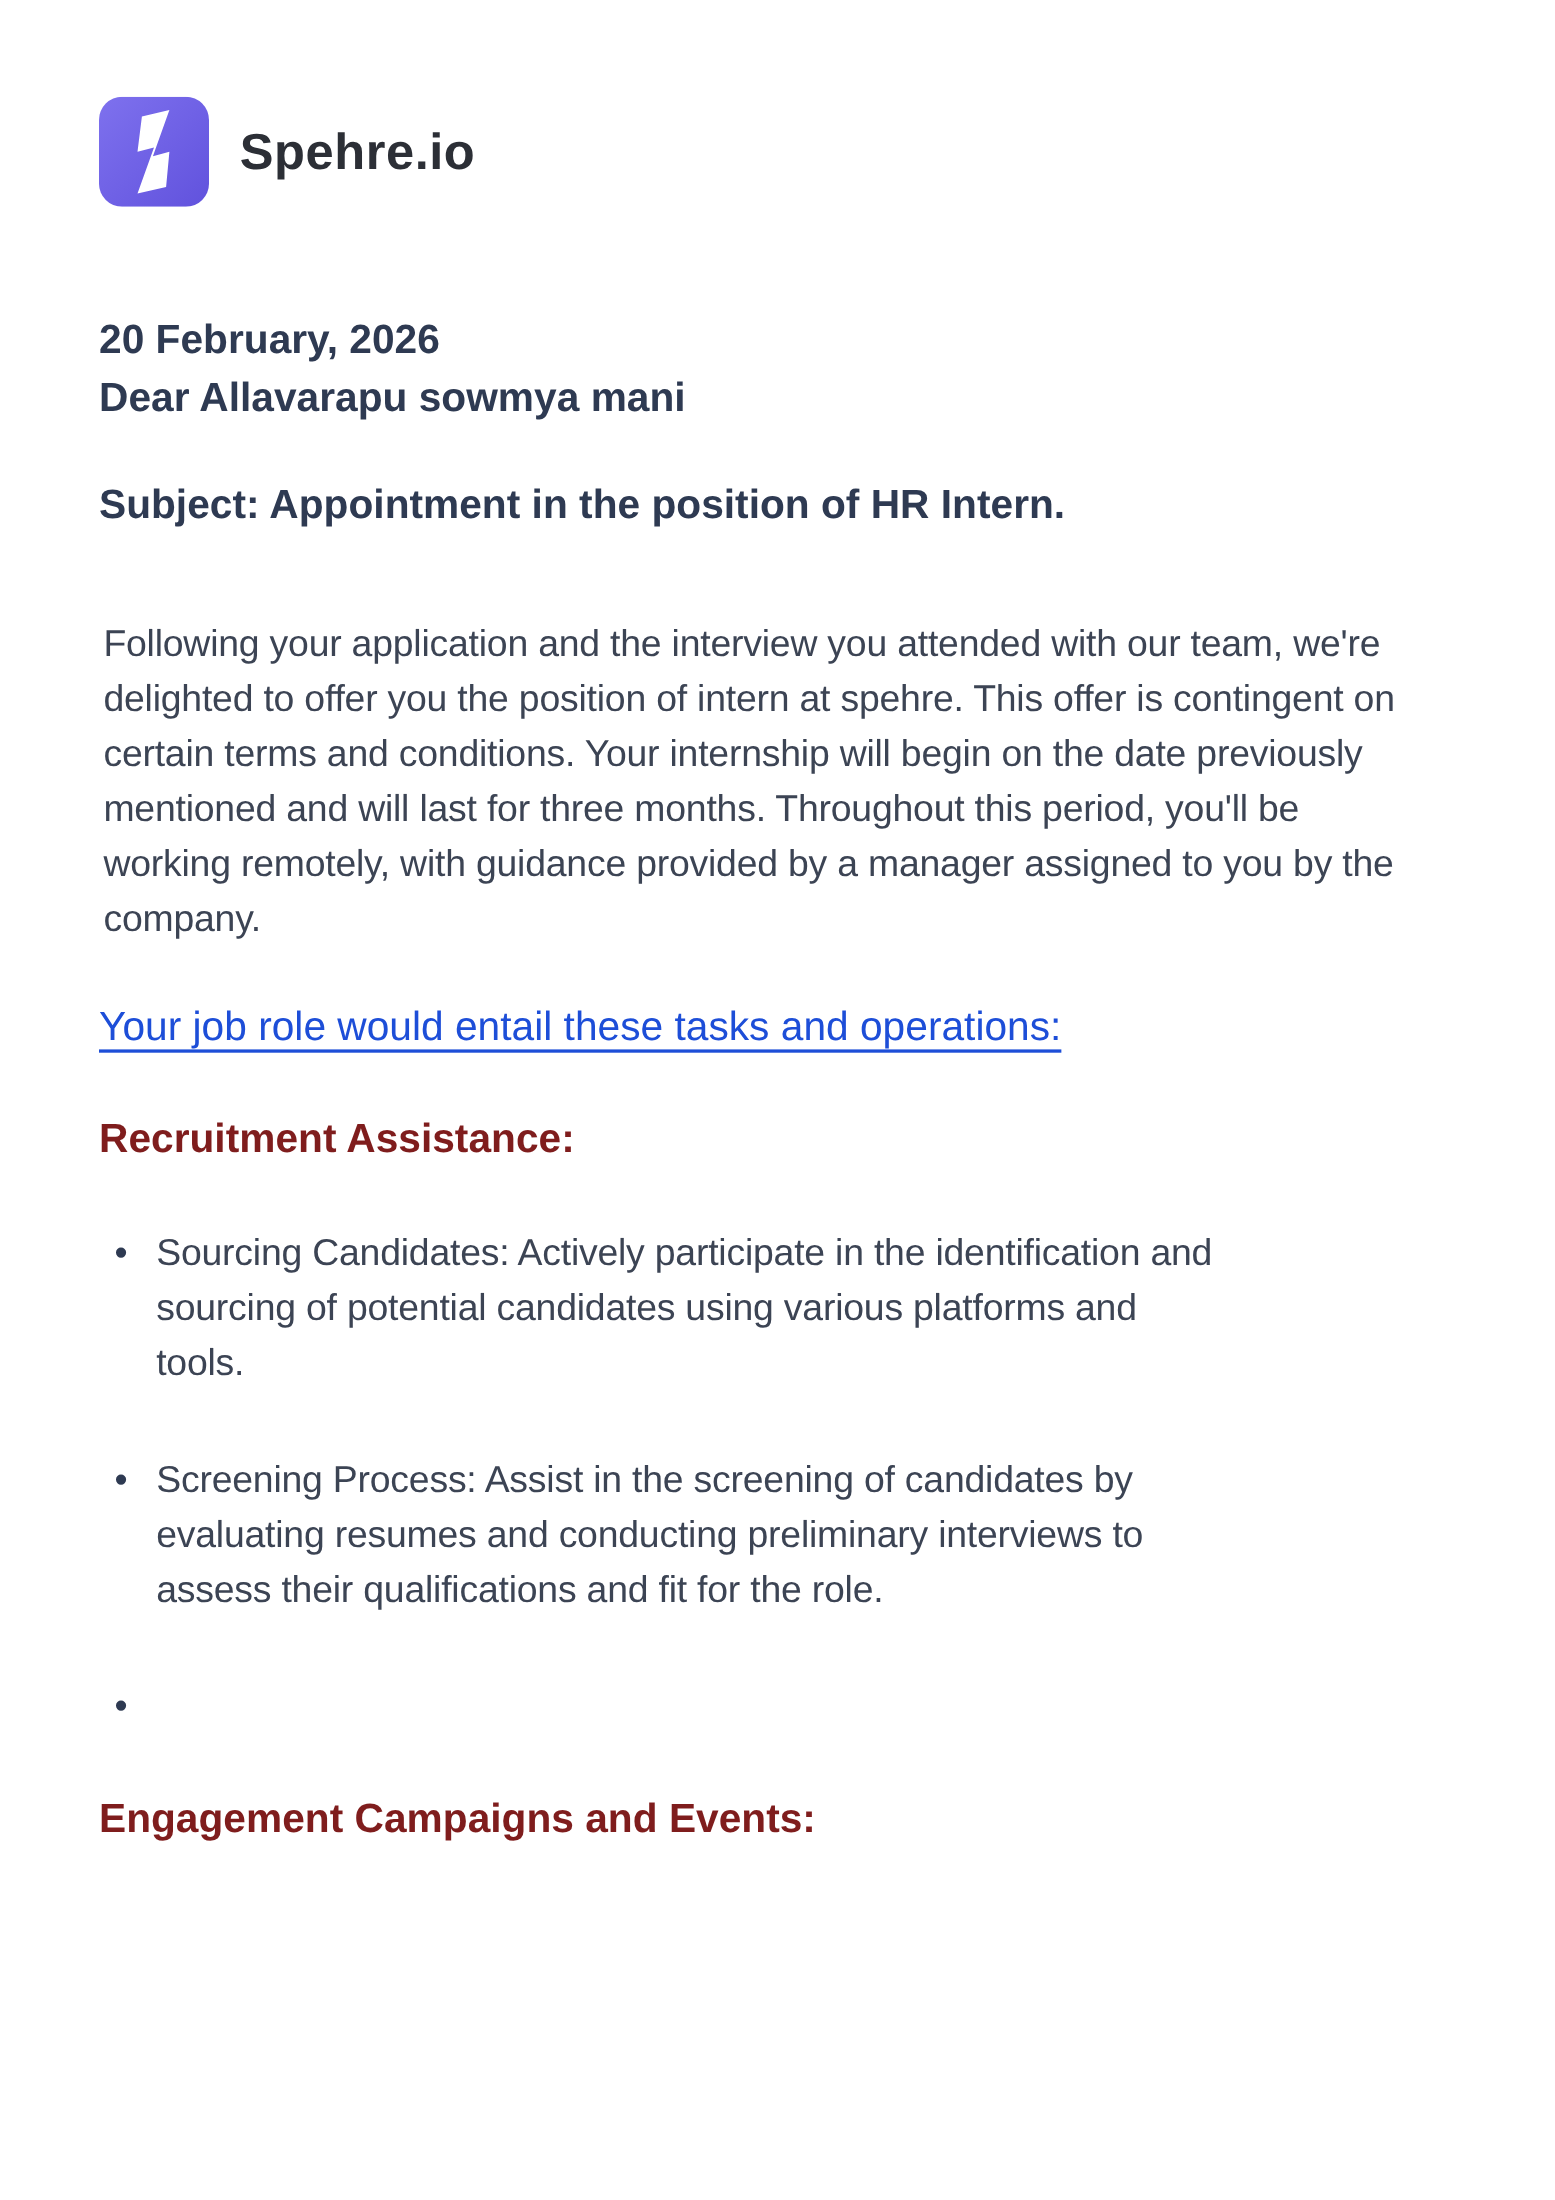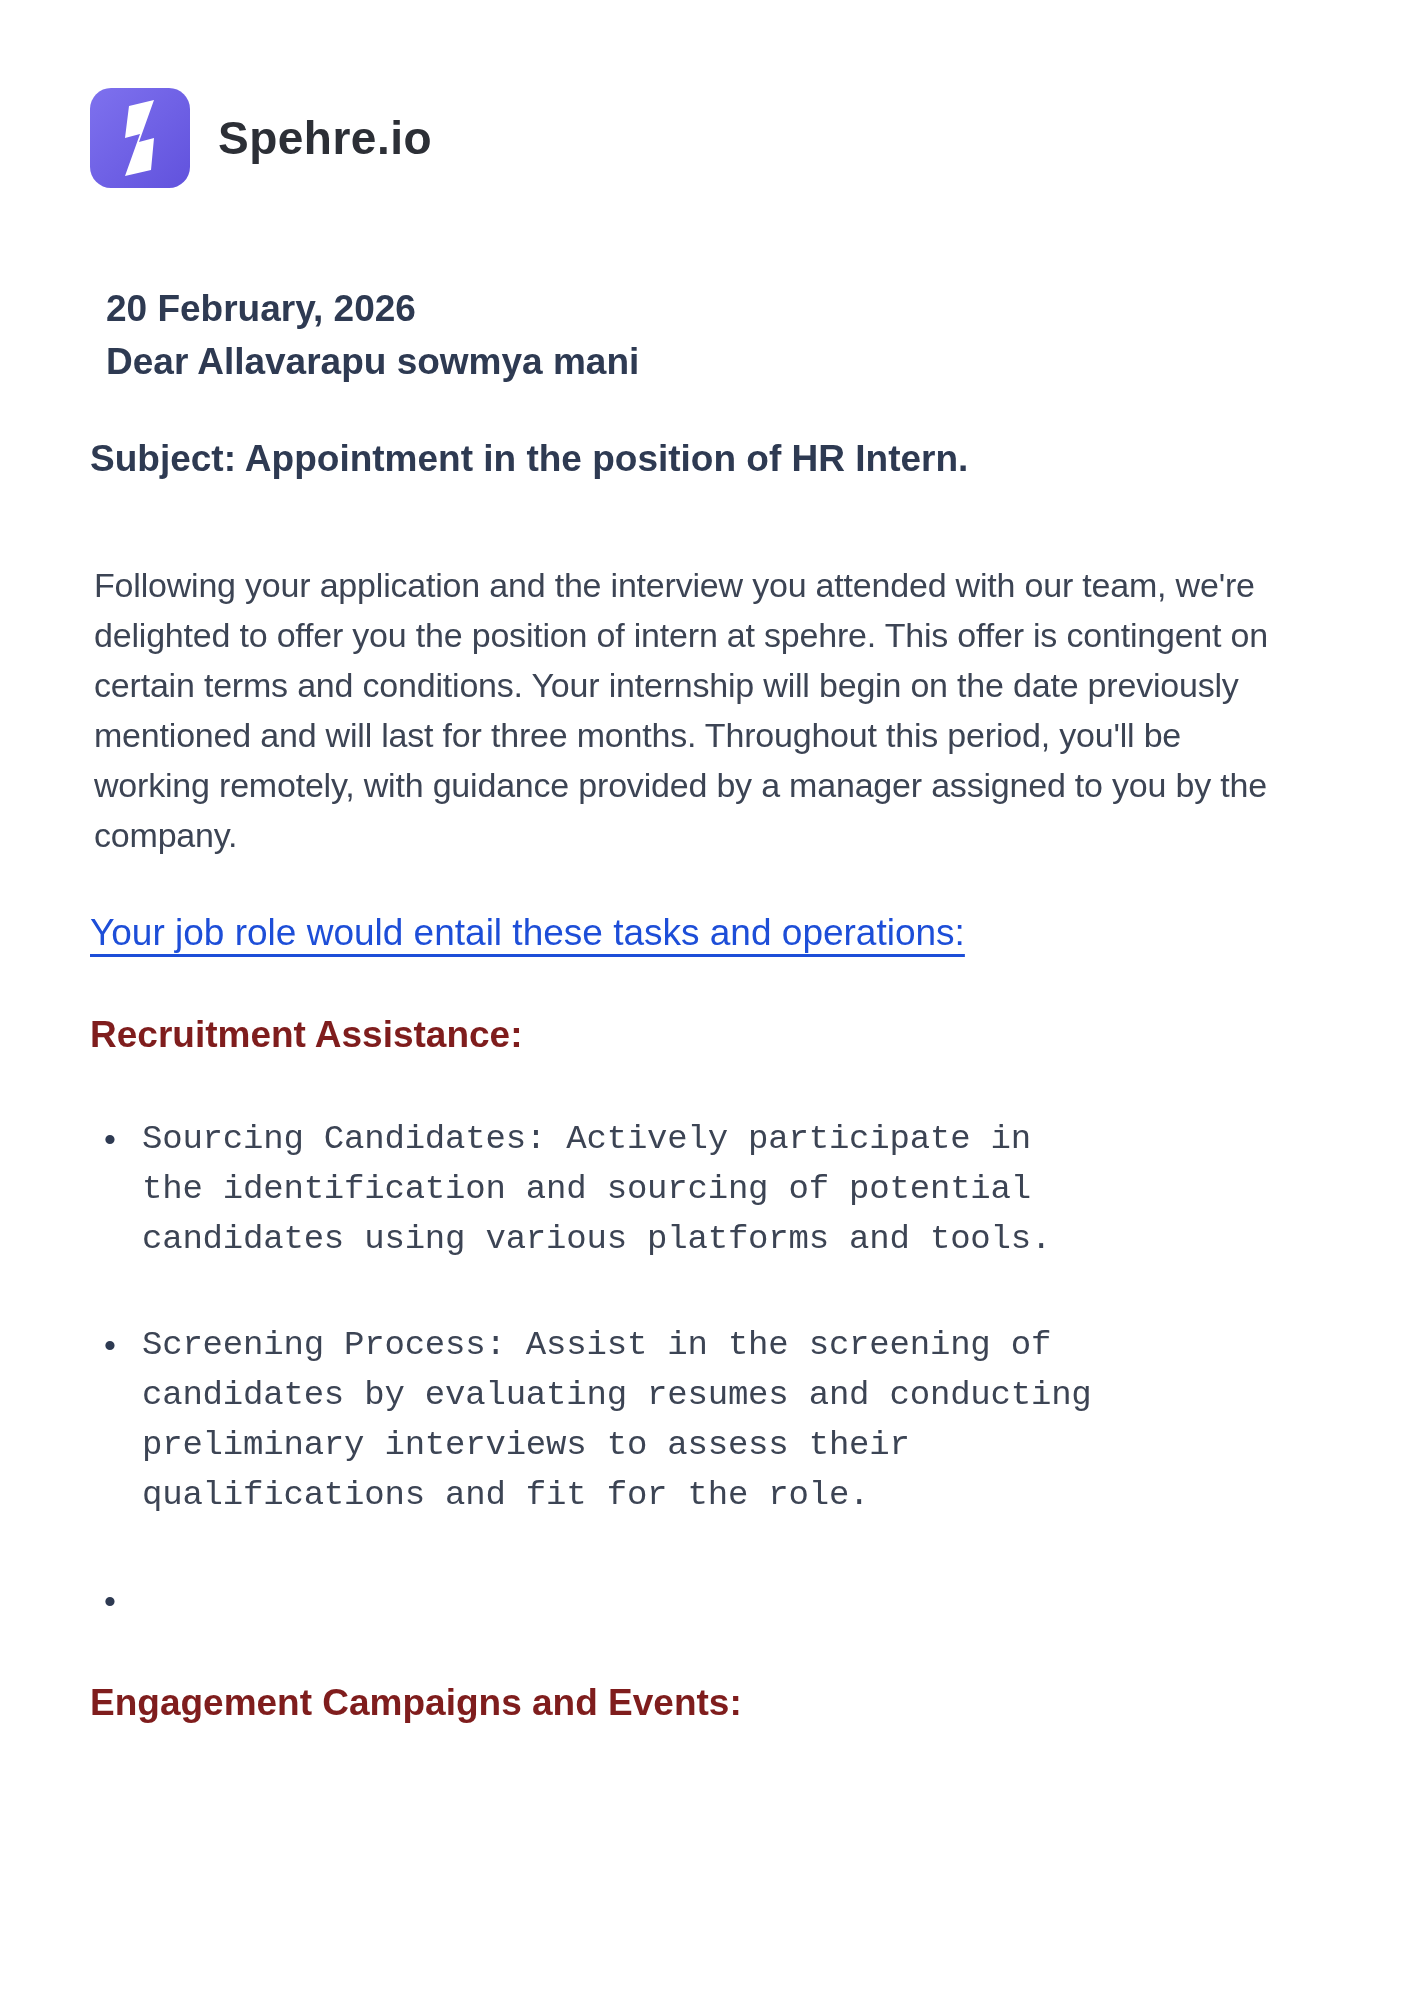--- a/index.html
+++ b/index.html
@@ -25,21 +25,21 @@
     color: #2c2f36;
     letter-spacing: 0.5px;
   }
 
   
   .intro-block {
     font-size: 37px;
     font-weight: 700;
     color: #2e3a52;
     line-height: 53px;
-    margin: 0 0 48px 16px;
+    margin: 0 0 48px 0;
   }
   .subject {
     font-size: 37px;
     font-weight: 700;
     color: #2e3a52;
     line-height: 46px;
     margin: 0 0 78px 0;
   }
   .body-par {
     font-size: 34px;
@@ -67,21 +67,21 @@
   .bullets { list-style: none; margin: 0; padding: 0 0 0 14px; }
   .bullets li {
     display: flex;
     gap: 20px;
     font-size: 34px;
     line-height: 50px;
     color: #3c4454;
     margin-bottom: 56px;
   }
   .dot { flex: 0 0 auto; width: 18px; color: #2e3a52; }
-  .li-text { max-width: 962px; letter-spacing: -0.2px; font-family: Liberation Mono, monospace; }
+  .li-text { max-width: 962px; letter-spacing: -0.2px; }
 </style>
 </head>
 <body>
 
 <div class="page">
 
   <header class="brand">
     <div class="logo">
       <svg viewBox="0 0 100 100" xmlns="http://www.w3.org/2000/svg" aria-hidden="true">
         <defs>

